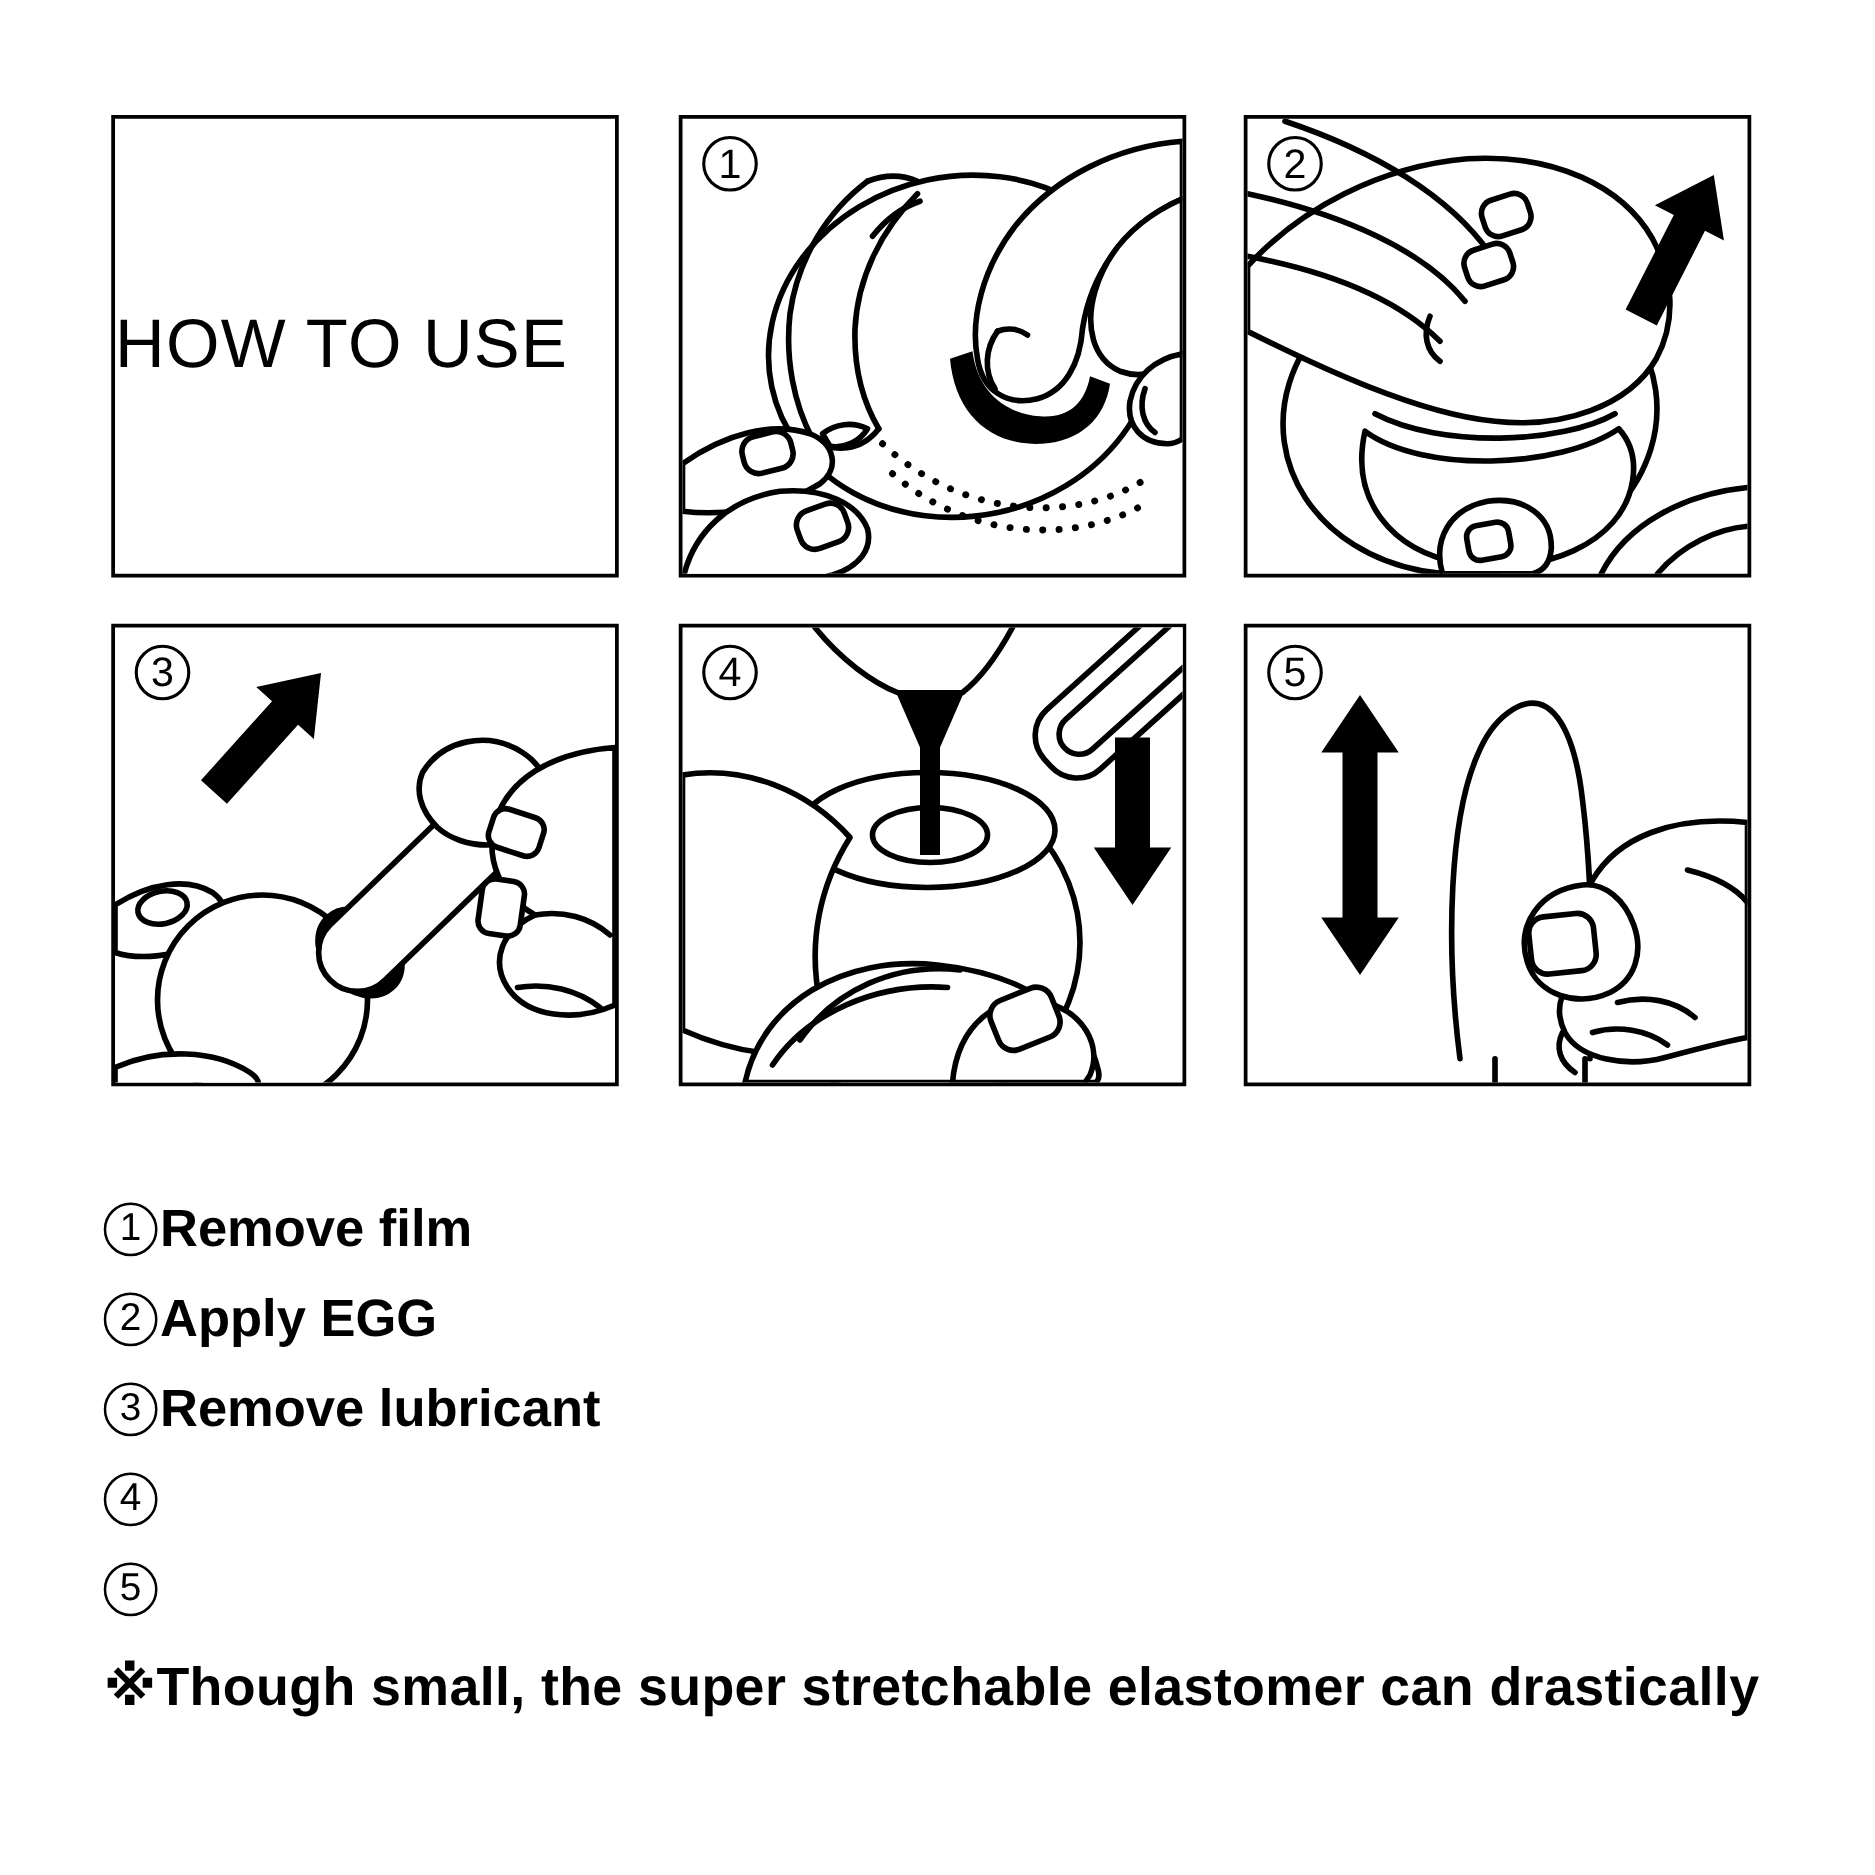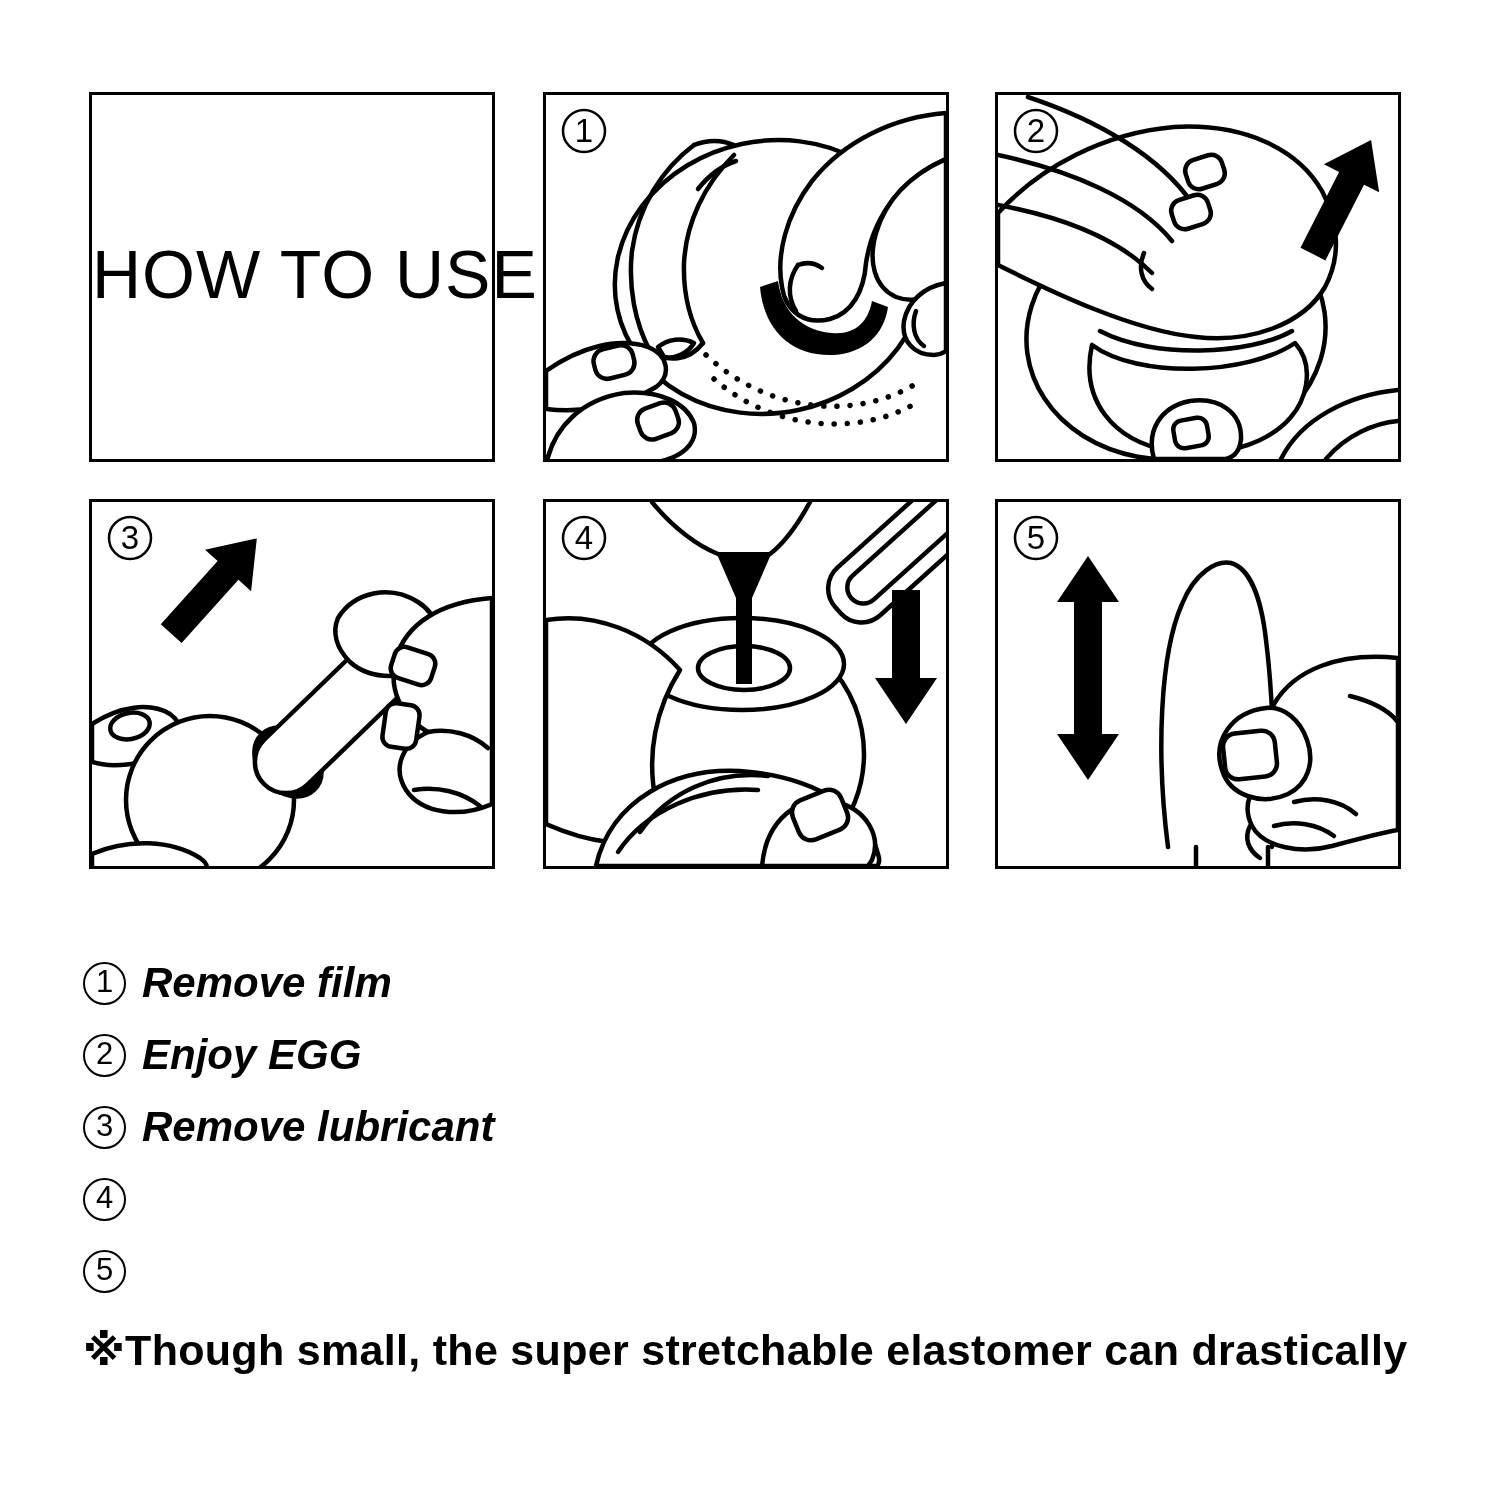--- a/index.html
+++ b/index.html
@@ -25,22 +25,22 @@
   #box-step1  { left: 543px; top: 92px; }
   #box-step2  { left: 995px; top: 92px; }
   #box-step3  { left: 89px;  top: 499px; }
   #box-step4  { left: 543px; top: 499px; }
   #box-step5  { left: 995px; top: 499px; }
 
   .title-text {
     position: absolute;
     left: 0; right: 0; top: 50%;
     transform: translateY(-54%);
-    text-align: right;
-    font-size: 68px;
+    text-align: left;
+    font-size: 55px;
     font-weight: 400;
     letter-spacing: 1px;
     white-space: nowrap;
   }
 
   
   .ln   { fill: #fff; stroke: #000; stroke-width: 4.5; stroke-linecap: round; stroke-linejoin: round; }
   .op   { fill: none; stroke: #000; stroke-width: 4.5; stroke-linecap: round; stroke-linejoin: round; }
   .blk  { fill: #000; stroke: none; }
   .dots { fill: none; stroke: #000; stroke-width: 5.5; stroke-linecap: round; stroke-dasharray: 0.1 13; }
@@ -54,25 +54,24 @@
     flex: 0 0 auto;
     width: 43px; height: 43px;
     border: 2.5px solid #000;
     border-radius: 50%;
     box-sizing: border-box;
     display: flex; align-items: center; justify-content: center;
     font-size: 31px; font-weight: 400;
     padding-bottom: 2px;
   }
   .step-label {
-    margin-left: 16px;
+    margin-left: 2px;
     font-size: 42px;
     font-weight: bold;
     white-space: nowrap;
-    font-style: italic;
   }
 
   .footnote {
     position: absolute;
     left: 83px; top: 1330px;
     font-size: 43px;
     font-weight: bold;
     line-height: 40px;
     letter-spacing: 0.3px;
     white-space: nowrap;
@@ -249,21 +248,21 @@
     </svg>
   </div>
 
   <div class="steps">
     <div class="step">
       <span class="step-num">1</span>
       <span class="step-label">Remove film</span>
     </div>
     <div class="step">
       <span class="step-num">2</span>
-      <span class="step-label">Enjoy EGG</span>
+      <span class="step-label">Apply EGG</span>
     </div>
     <div class="step">
       <span class="step-num">3</span>
       <span class="step-label">Remove lubricant</span>
     </div>
     <div class="step">
       <span class="step-num">4</span>
     </div>
     <div class="step">
       <span class="step-num">5</span>

